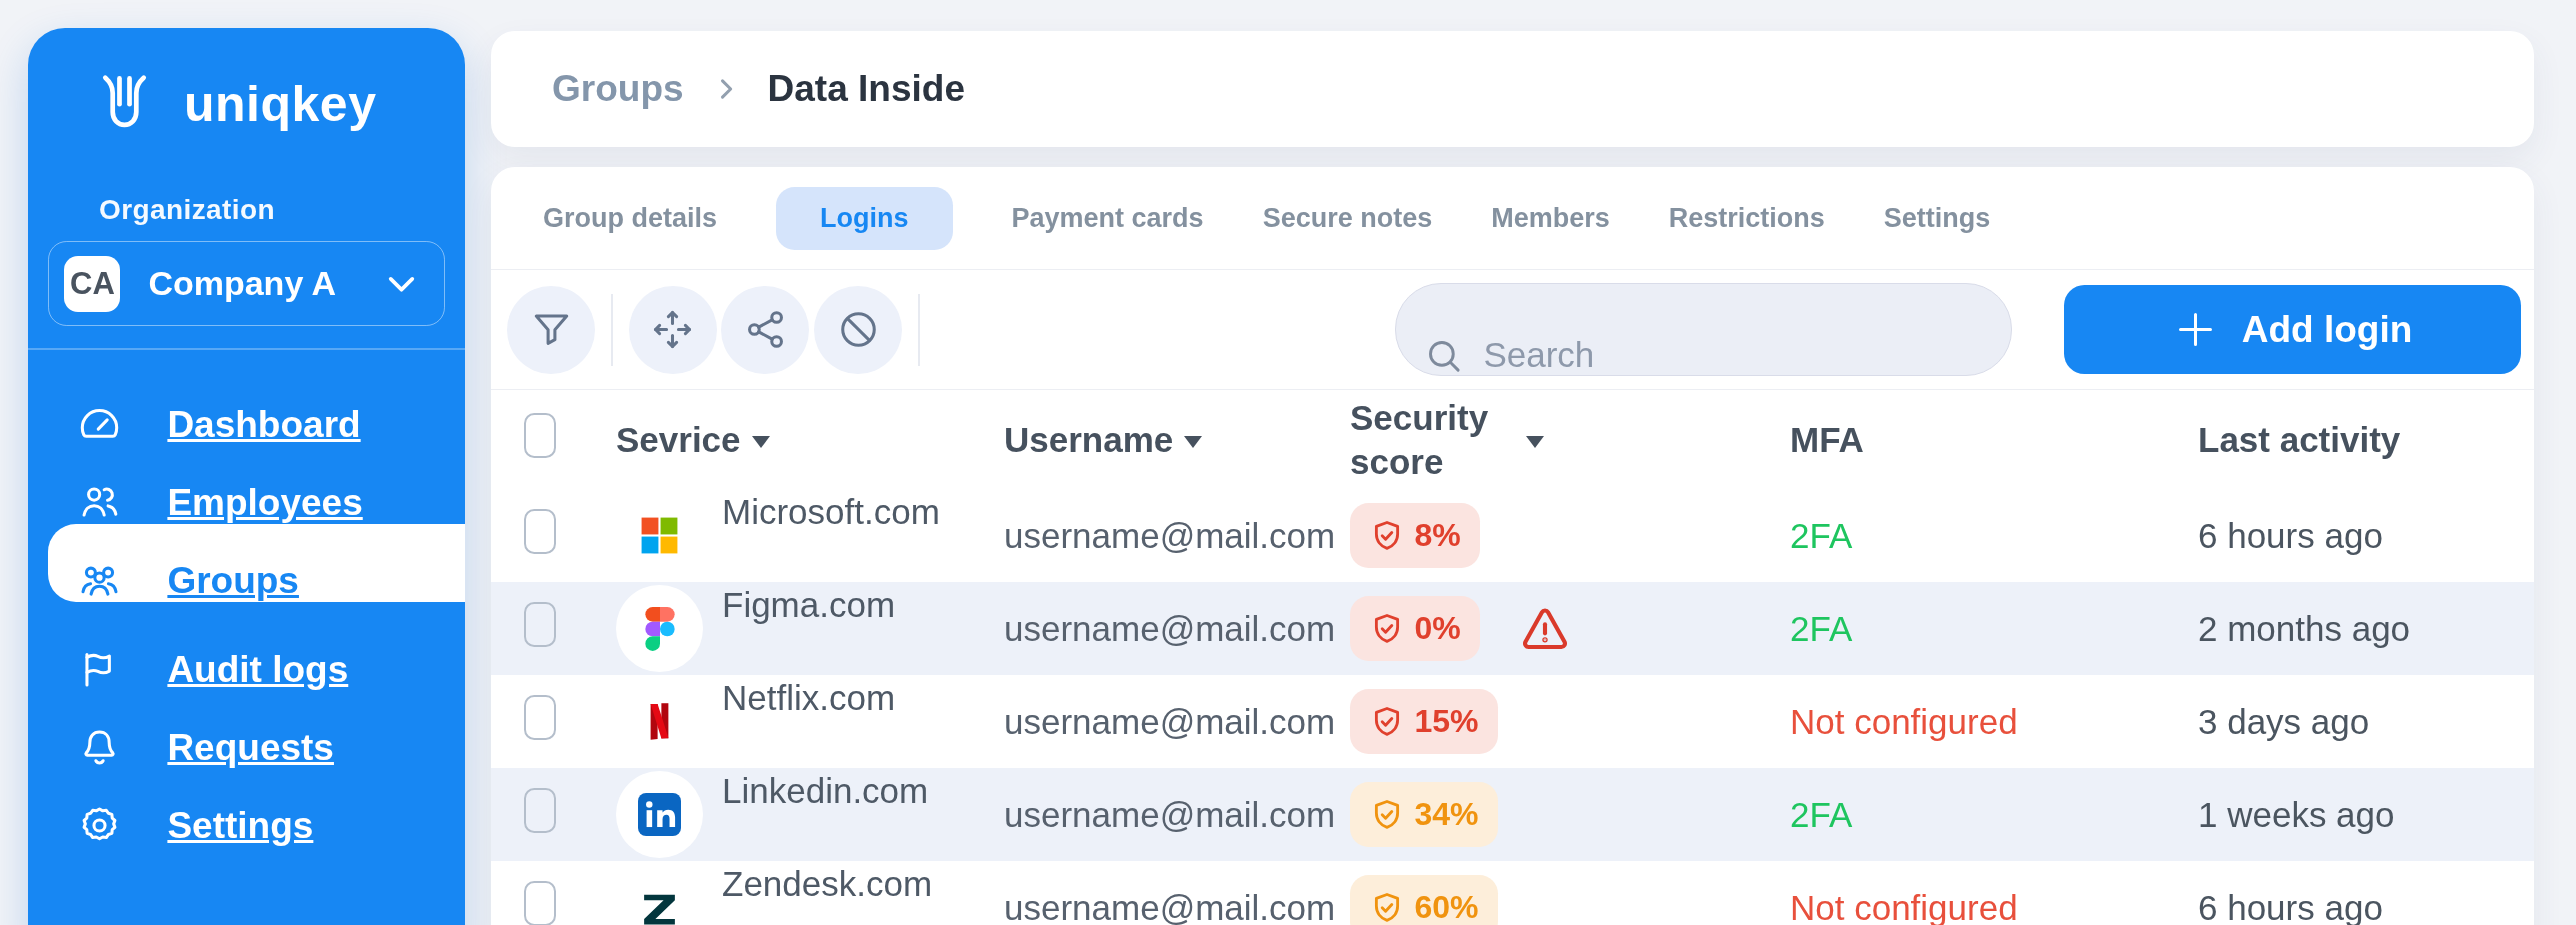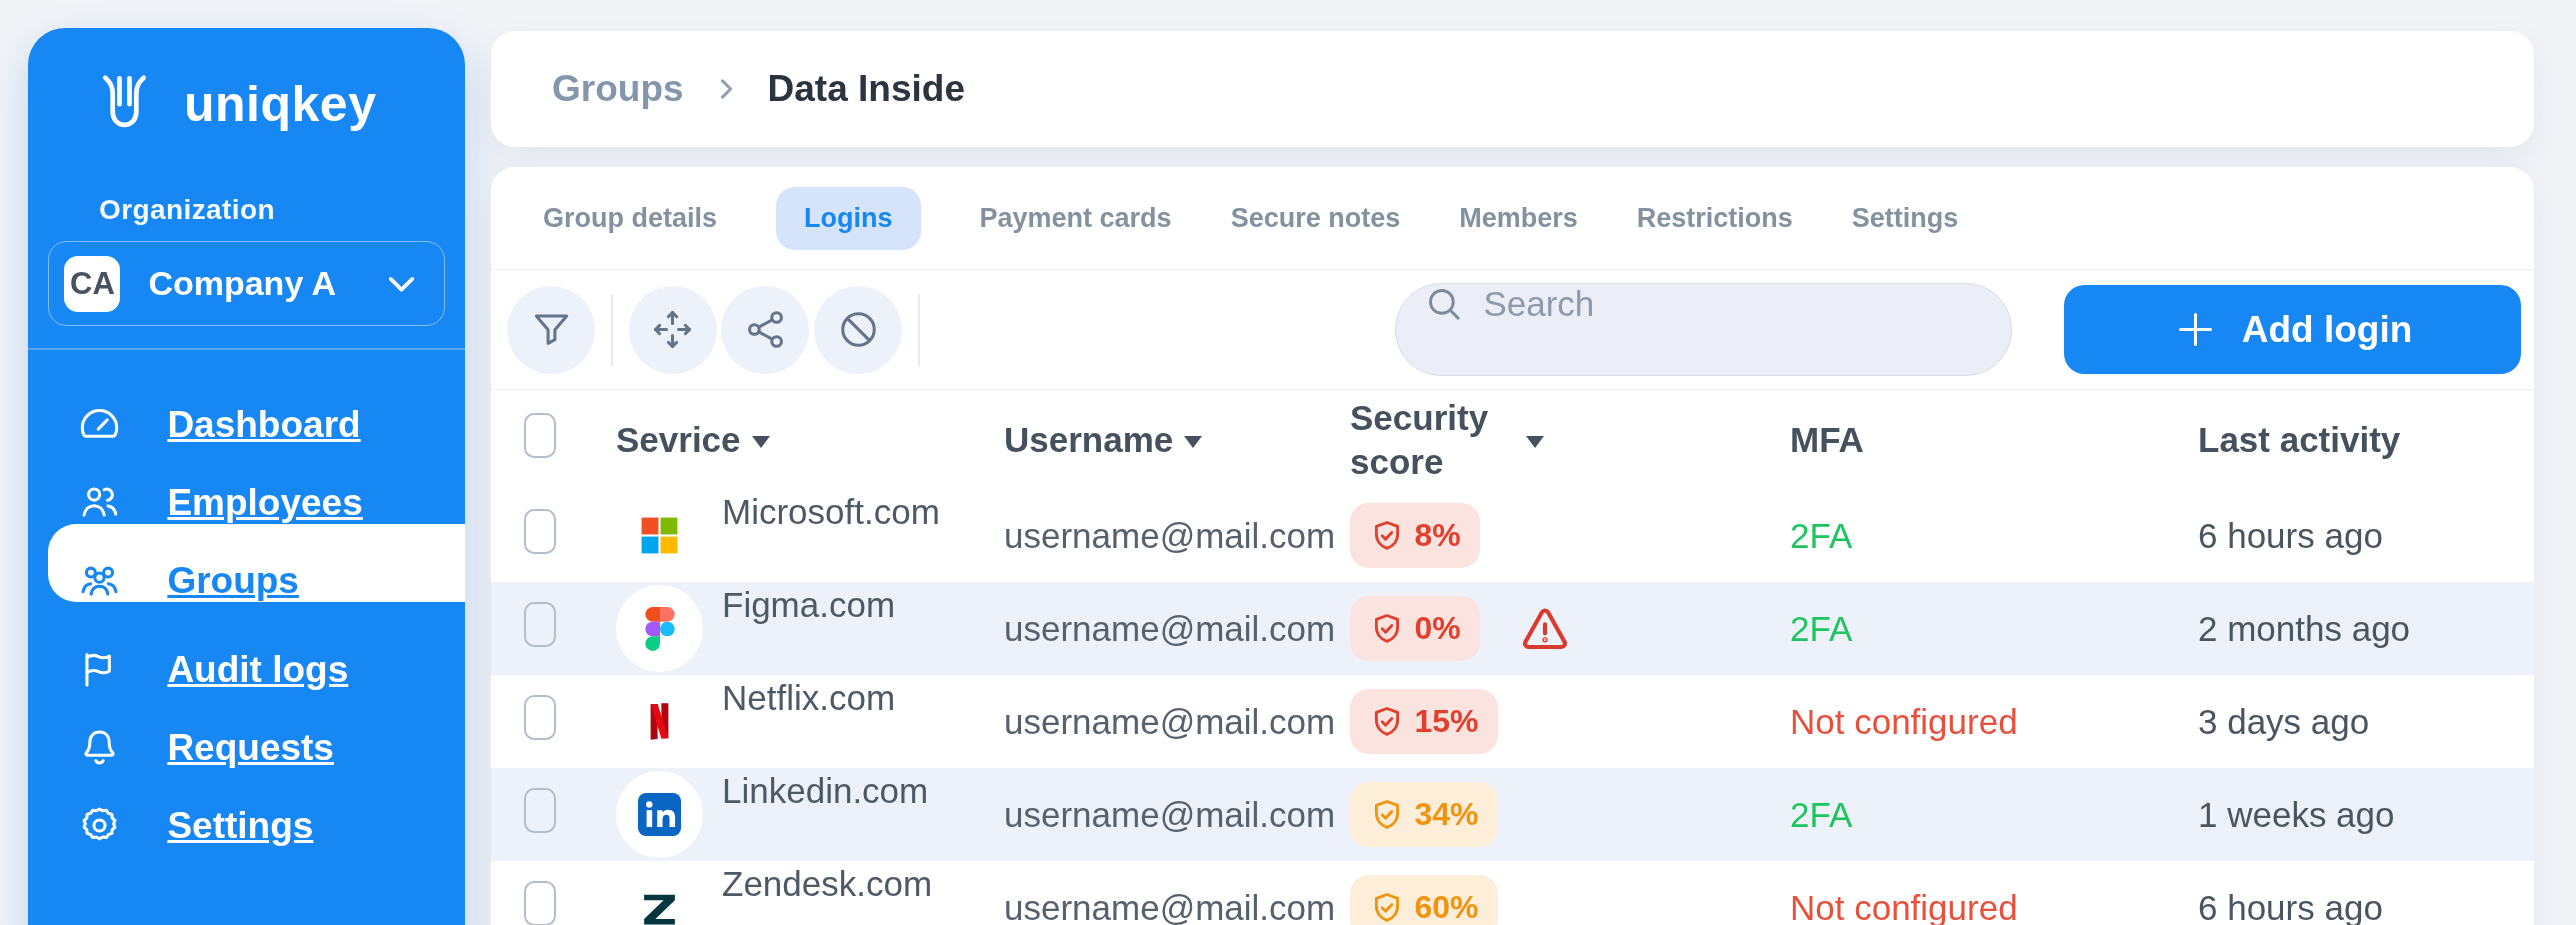--- a/index.html
+++ b/index.html
@@ -54,36 +54,36 @@
   }
   .crumb-parent{color:#8496ab; font-size:37px; font-weight:700; cursor:pointer;}
   .crumb-current{color:#2b3440; font-size:37px; font-weight:700;}
 
   .content-card{
     margin-top:20.4px; background:#fff; border-radius:24px 24px 0 0; height:855px;
     box-shadow:0 13px 33px rgba(50,70,120,.07);
   }
   .tabs{height:102px; display:flex; align-items:center; padding:0 52px; gap:59px;}
   .tab{color:#84919f; font-size:27px; font-weight:700; cursor:pointer; white-space:nowrap;}
-  .tab.active{background:var(--accent-light); color:var(--accent); padding:16px 28px; border-radius:18.6px;}
+  .tab.active{background:var(--accent-light); color:var(--accent); padding:16px 44px; border-radius:18.6px;}
 
   .toolbar{
     height:121px; border-top:1.9px solid #eceef3; border-bottom:1.9px solid #eceef3;
     display:flex; align-items:center; padding:0 13px 0 16px;
   }
   .icon-btn{
     width:88px; height:88px; border-radius:50%; background:#edf1fa; color:#64748b;
     display:flex; align-items:center; justify-content:center; cursor:pointer; flex:none;
   }
   .icon-btn + .icon-btn{margin-left:4.6px;}
   .tdivider{width:1.9px; height:72px; background:#e7eaf1; margin:0 16px; flex:none;}
   .search{
     margin-left:auto; width:617px; height:93px; border-radius:46px;
     background:#ebeef6; border:1.9px solid #d9dce9;
-    display:flex; align-items:flex-start; padding:0 28px; gap:20.4px;
+    display:flex; align-items:flex-end; padding:0 28px; gap:20.4px;
   }
   .search input{
     flex:1; background:transparent; border:none; outline:none;
     font-family:inherit; font-size:35px; color:#5f6b7e;
   }
   .search input::placeholder{color:#8e99ab;}
   .add-btn{
     margin-left:52px; width:457px; height:89px; border:none; border-radius:20.4px;
     background:var(--accent); color:#fff; font-family:inherit; font-size:37px; font-weight:700;
     display:flex; align-items:center; justify-content:center; gap:24px; cursor:pointer;

